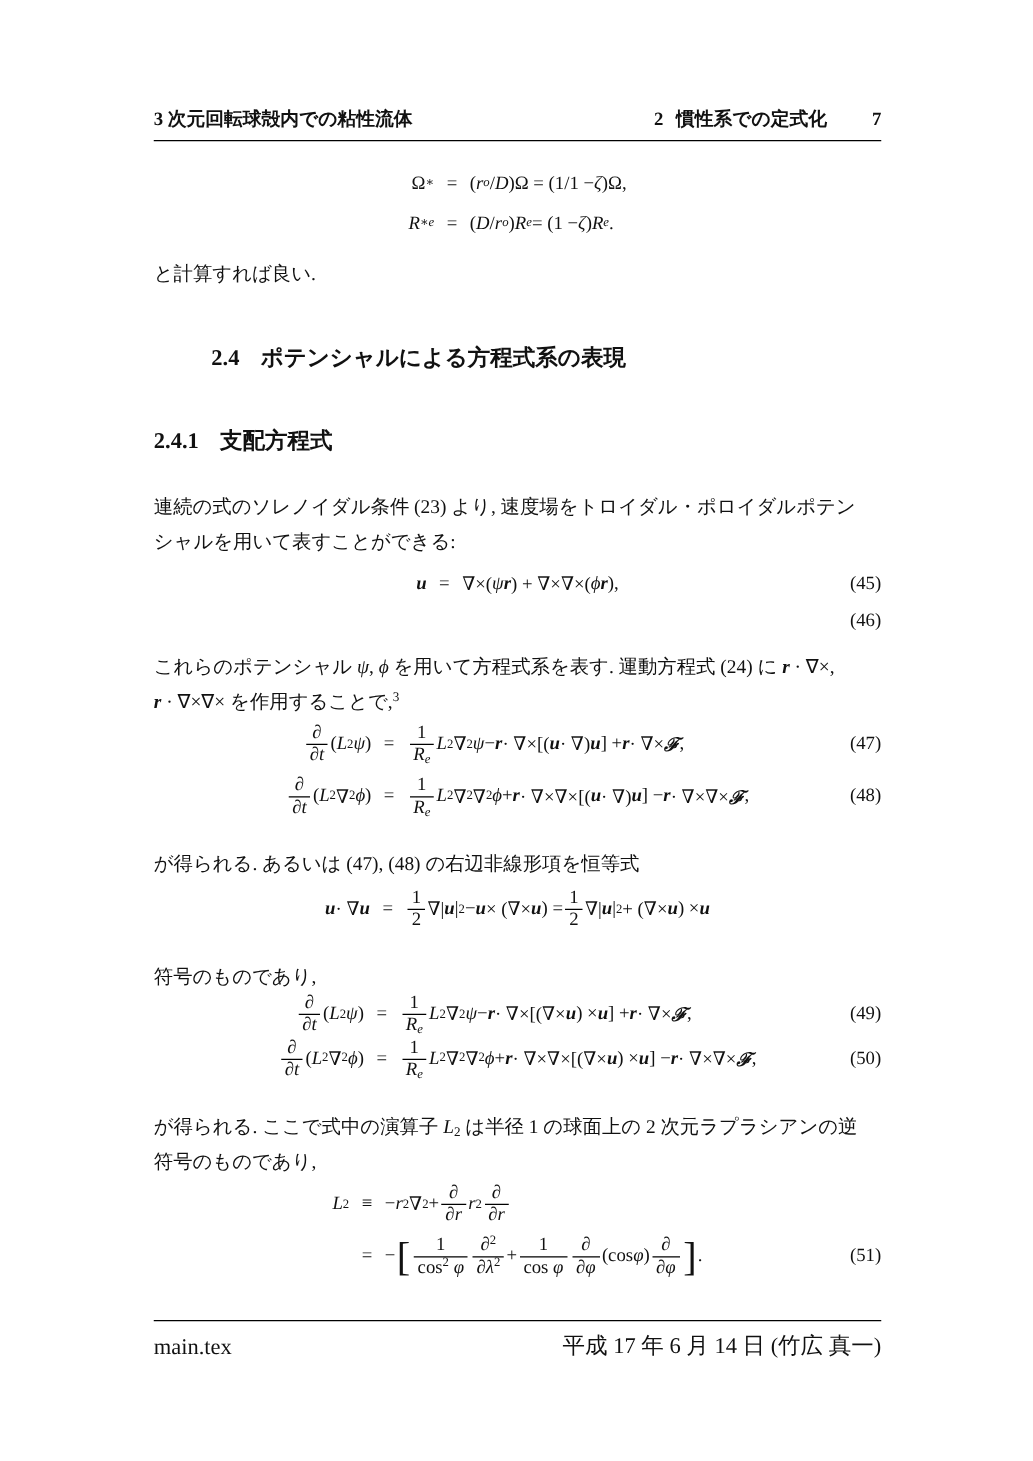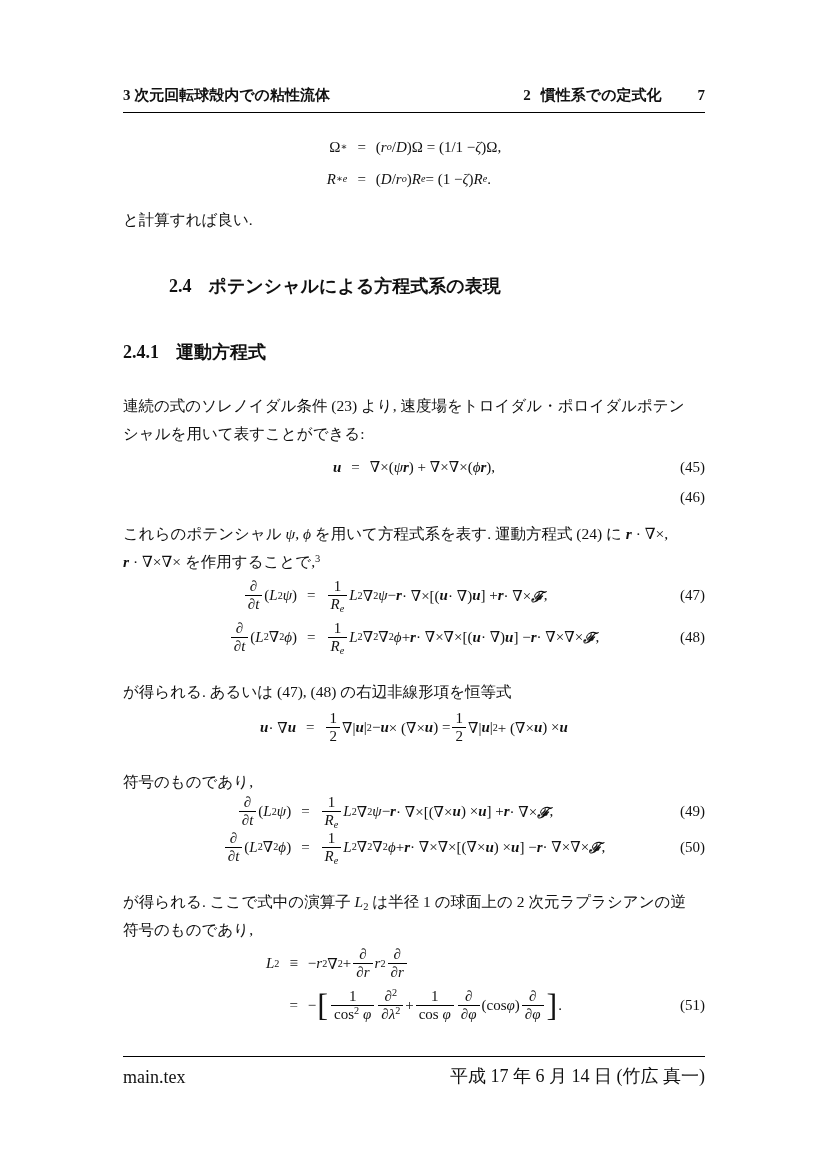--- a/index.html
+++ b/index.html
@@ -18,21 +18,21 @@
 
   
   .sechead{position:absolute;left:0;display:flex;align-items:baseline;font-weight:bold;}
   #sec24{top:274px;font-size:18px;margin-left:46px;}
   #sec241{top:340px;font-size:18px;}
   .sechead .num{font-family:"Liberation Serif","DejaVu Serif",serif;}
   .sechead .ttl{font-family:"Liberation Sans","DejaVu Sans",sans-serif;margin-left:17px;}
 
   
   .para{position:absolute;left:0;font-size:15.5px;}
-  .pline{line-height:28px;white-space:nowrap;}
+  .pline{line-height:28px;white-space:nowrap;font-family:Liberation Serif, serif;}
 
   
   .eqblock{position:absolute;left:0;right:0;display:grid;
            grid-template-columns:1fr max-content max-content max-content 1fr;
            align-items:center;font-size:15px;}
   .eqblock>div{min-height:26px;display:flex;align-items:center;}
   .rg6{row-gap:6px;} .rg4{row-gap:4px;} .rg0{row-gap:0;}
   .c-lhs{justify-self:end;white-space:nowrap;}
   .c-rel{padding:0 10px;justify-self:center;}
   .c-rhs{justify-self:start;white-space:nowrap;}
@@ -116,21 +116,21 @@
         <div class="pline"><span class="mt">と計算すれば良い.</span></div>
       </div>
 
     <div id="sec24" class="sechead">
       <span class="num">2.4</span>
       <span class="ttl">ポテンシャルによる方程式系の表現</span>
     </div>
 
     <div id="sec241" class="sechead">
       <span class="num">2.4.1</span>
-      <span class="ttl">運動方程式</span>
+      <span class="ttl">支配方程式</span>
     </div>
 
     <div class="para" style="top:392px">
         <div class="pline"><span class="mt">連続の式のソレノイダル条件 (23) より, 速度場をトロイダル・ポロイダルポテン</span></div>
         <div class="pline"><span class="mt">シャルを用いて表すことができる:</span></div>
       </div>
 
     <div class="eqblock rg4" style="top:454px">
         <div class="c-pad"></div>
         <div class="c-lhs">

